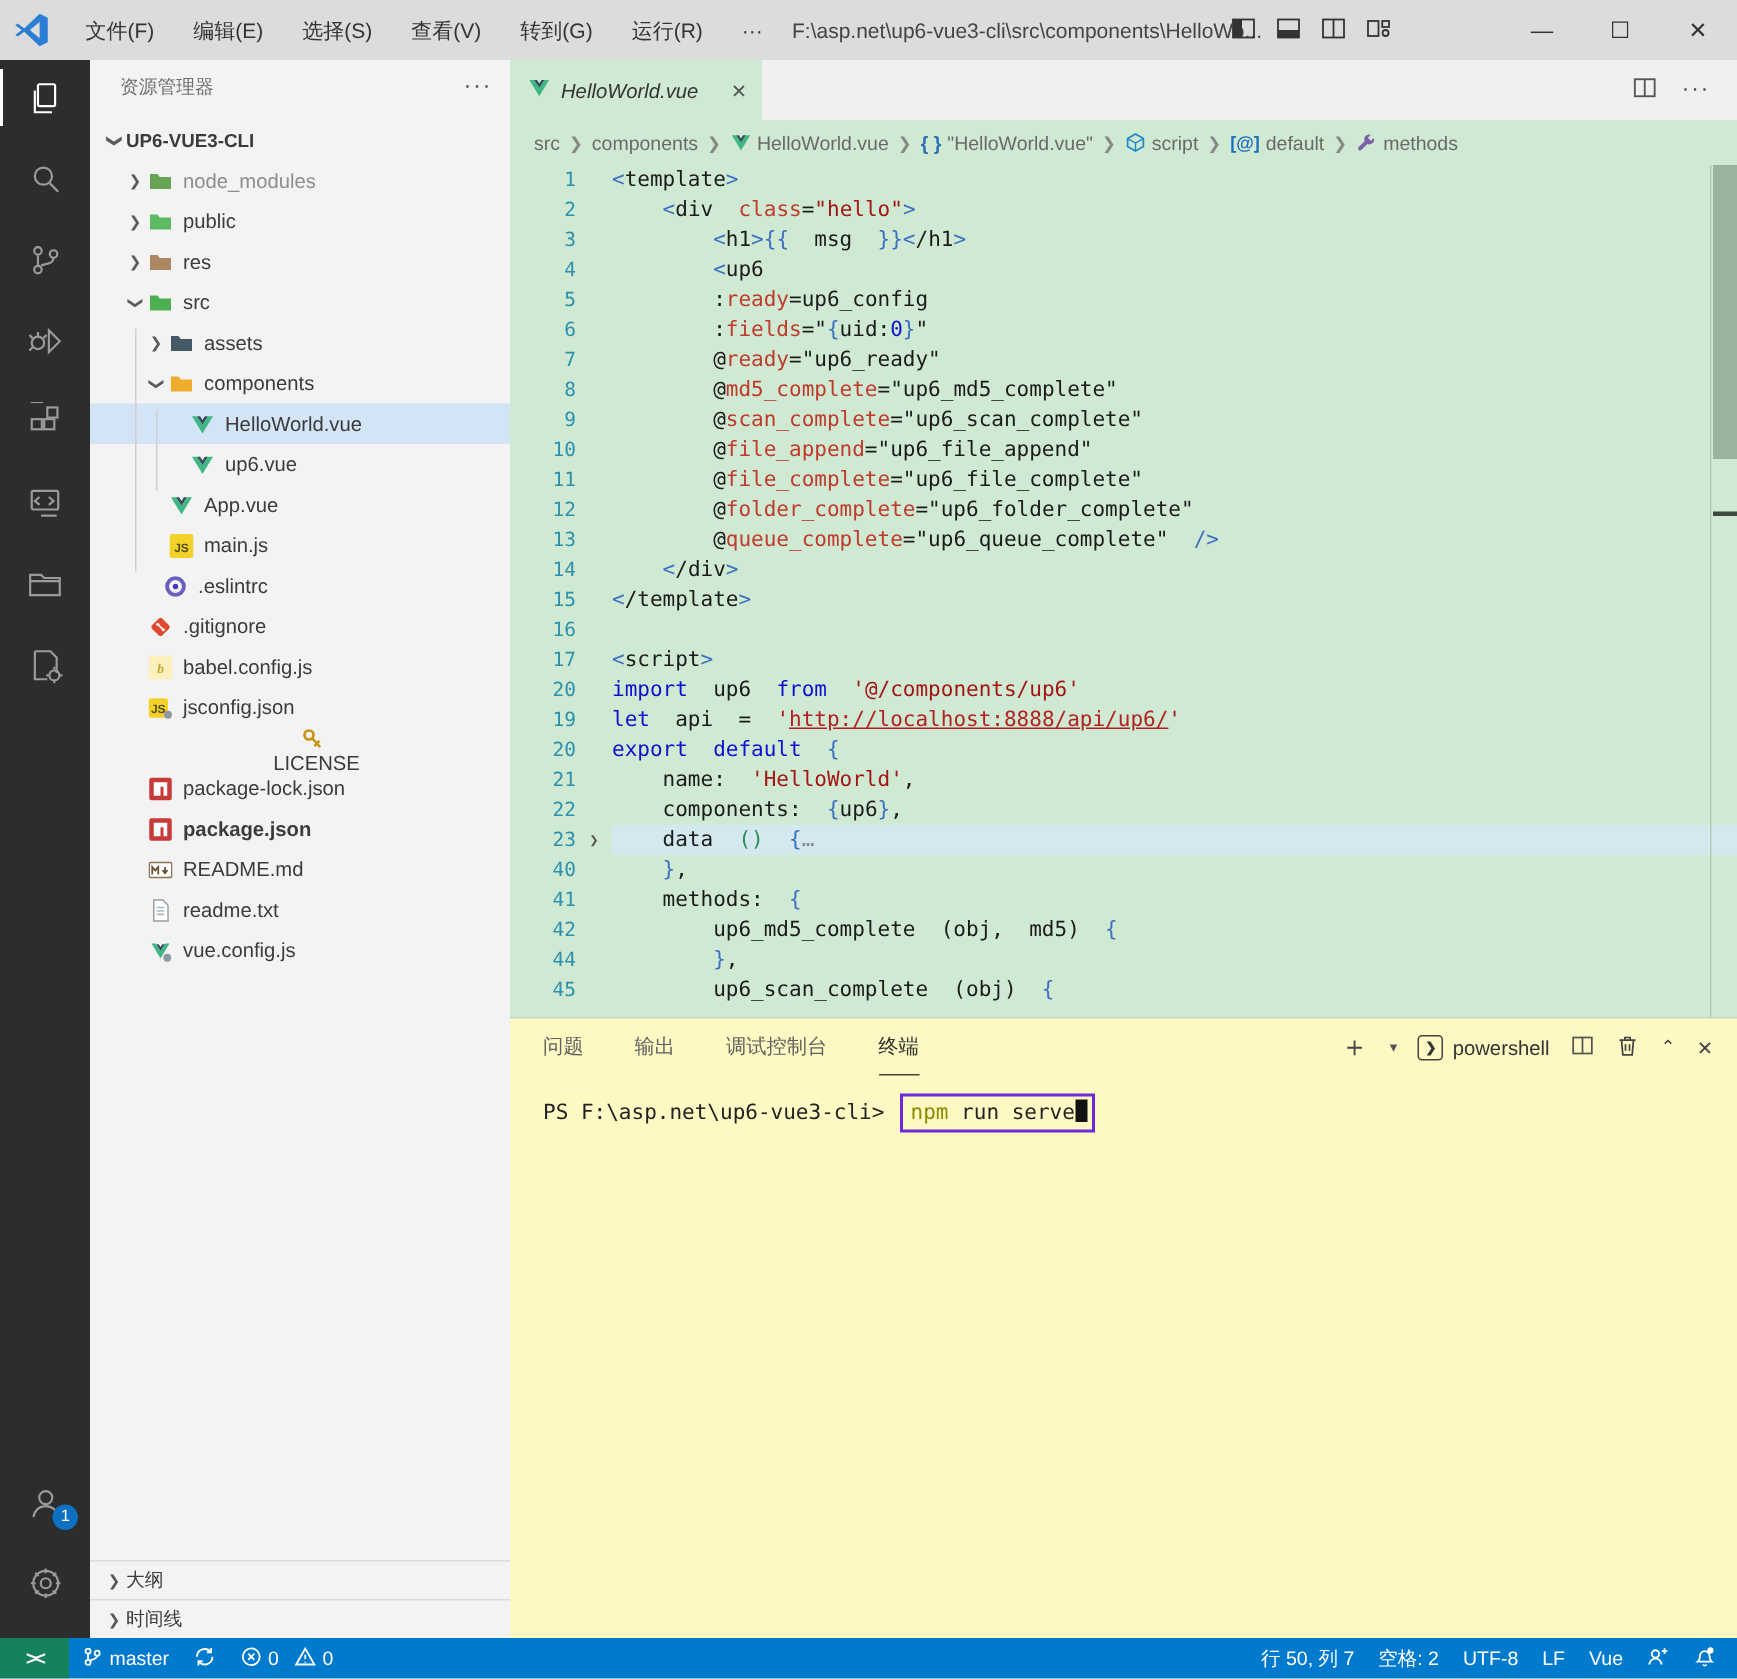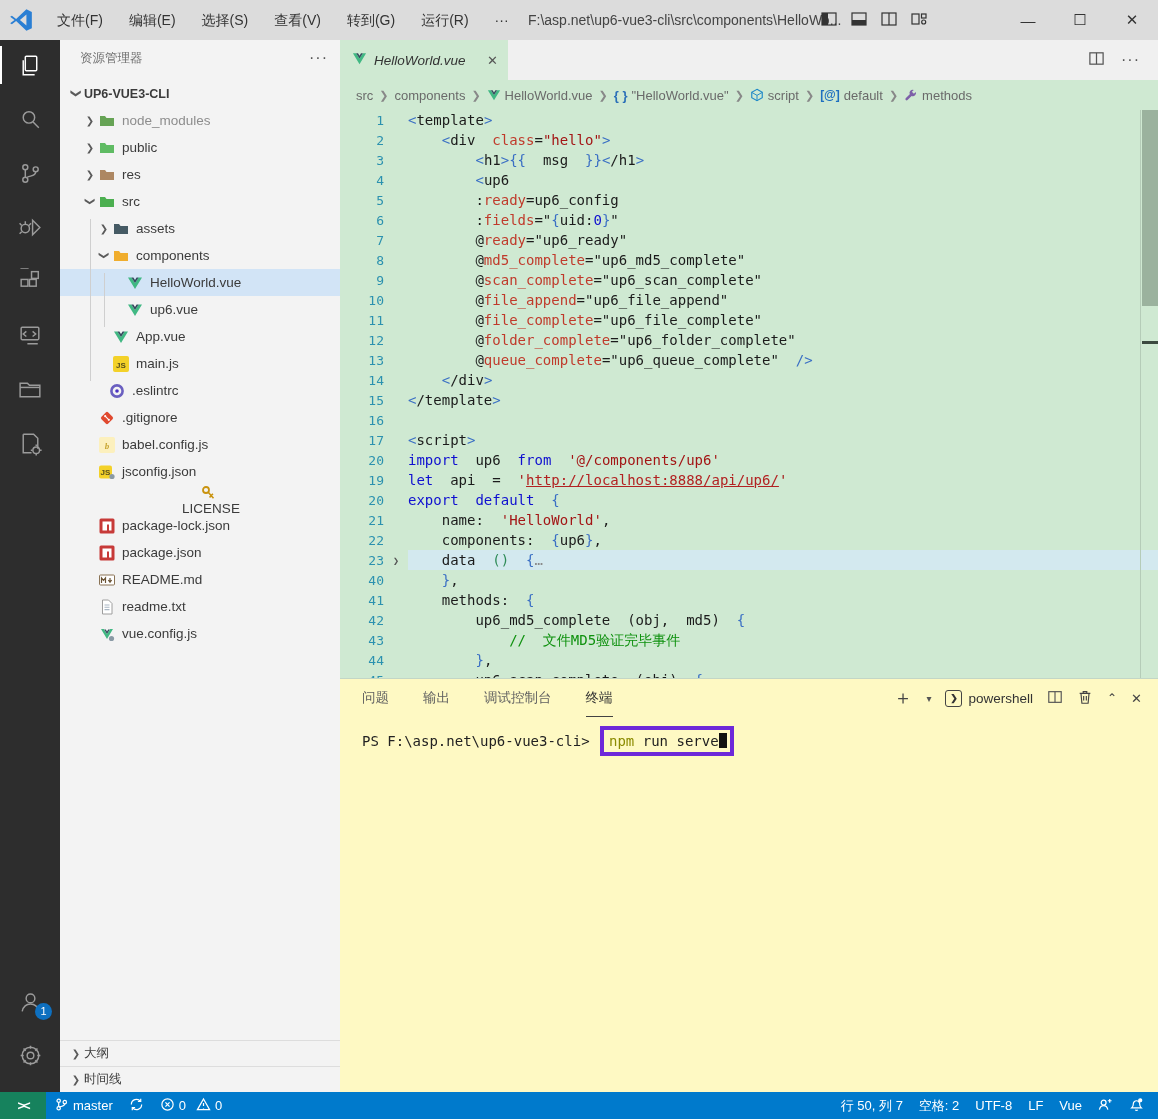--- a/index.html
+++ b/index.html
@@ -76,21 +76,21 @@
   
   .panel { flex:1; background:#fef9c3; border-top:1px solid #c3d6c6; position:relative; }
   .panel-tabs { height:38px; display:flex; align-items:center; padding-left:22px; gap:34px; font-size:13.5px; color:#616161; }
   .ptab { height:38px; display:flex; align-items:center; border-bottom:1.5px solid transparent; }
   .ptab.active { color:#333; border-bottom-color:#424242; }
   .panel-actions { position:absolute; right:16px; top:0; height:38px; display:flex; align-items:center; gap:14px; color:#444; }
   .panel-actions svg { width:16px; height:16px; }
   .pwsh { display:flex; align-items:center; gap:6px; font-size:13.5px; color:#333; }
   .pwsh .pico { width:17px; height:17px; border:1.4px solid #444; border-radius:3px; font-size:9px; display:flex; align-items:center; justify-content:center; color:#333; font-weight:bold; }
   .term { padding:16px 0 0 22px; font-family:"DejaVu Sans Mono","Liberation Mono",monospace; font-size:14px; color:#222; }
-  .cmdbox { border:4px solid #6d28d9; padding:3px 3px 3px 5px; margin-left:2px; }
+  .cmdbox { border:2px solid #6d28d9; padding:3px 3px 3px 5px; margin-left:2px; }
   .tk-npm { color:#8b8b00; }
   .cursor-block { display:inline-block; width:8px; height:15px; background:#111; vertical-align:-2px; }
 
   
   .statusbar { position:absolute; left:0; top:1092px; width:1158px; height:27px; background:#007acc; color:#fff; display:flex; align-items:center; font-size:13px; }
   .st-item { display:flex; align-items:center; gap:4px; padding:0 8px; height:27px; }
   .st-item svg { width:15px; height:15px; stroke:#fff; fill:none; stroke-width:1.3; }
   .st-remote { background:#16825d; width:46px; justify-content:center; font-weight:bold; letter-spacing:-2px; font-size:13px; }
   .st-right { margin-left:auto; display:flex; align-items:center; }
 </style>
@@ -371,21 +371,21 @@
       <div class="trow" style="padding-left: 22px;">
         <span class="chev"></span>
         <span class="ficon">
           <svg viewBox="0 0 16 16">
             <rect width="15" height="15" x=".5" y=".5" rx="1.5" fill="#c73a38"></rect>
             <path d="M3.5 3.5h9v9H10V6.5H8v6H3.5z" fill="#fff"></path>
           </svg>
         </span>
         <span class="tlabel">package-lock.json</span>
       </div>
-      <div class="trow" style="padding-left: 22px;">
+      <div class="trow" style="padding-left: 22px; font-weight: bold;">
         <span class="chev"></span>
         <span class="ficon">
           <svg viewBox="0 0 16 16">
             <rect width="15" height="15" x=".5" y=".5" rx="1.5" fill="#c73a38"></rect>
             <path d="M3.5 3.5h9v9H10V6.5H8v6H3.5z" fill="#fff"></path>
           </svg>
         </span>
         <span class="tlabel">package.json</span>
       </div>
       <div class="trow" style="padding-left: 22px;">
@@ -629,25 +629,20 @@
       </div>
       <div class="cline">
         <span class="gut">41</span>
         <span class="foldc"></span>
         <span class="ctext"><span class="tk-t">    methods:  </span><span class="tk-p">{</span></span>
       </div>
       <div class="cline">
         <span class="gut">42</span>
         <span class="foldc"></span>
         <span class="ctext"><span class="tk-t">        up6_md5_complete  (obj,  md5)  </span><span class="tk-p">{</span></span>
-      </div>
-      <div class="cline">
-        <span class="gut">43</span>
-        <span class="foldc"></span>
-        <span class="ctext"><span class="tk-t">            </span><span class="tk-c">//  文件MD5验证完毕事件</span></span>
       </div>
       <div class="cline">
         <span class="gut">44</span>
         <span class="foldc"></span>
         <span class="ctext"><span class="tk-t">        </span><span class="tk-p">}</span><span class="tk-t">,</span></span>
       </div>
       <div class="cline">
         <span class="gut">45</span>
         <span class="foldc"></span>
         <span class="ctext"><span class="tk-t">        up6_scan_complete  (obj)  </span><span class="tk-p">{</span></span>

